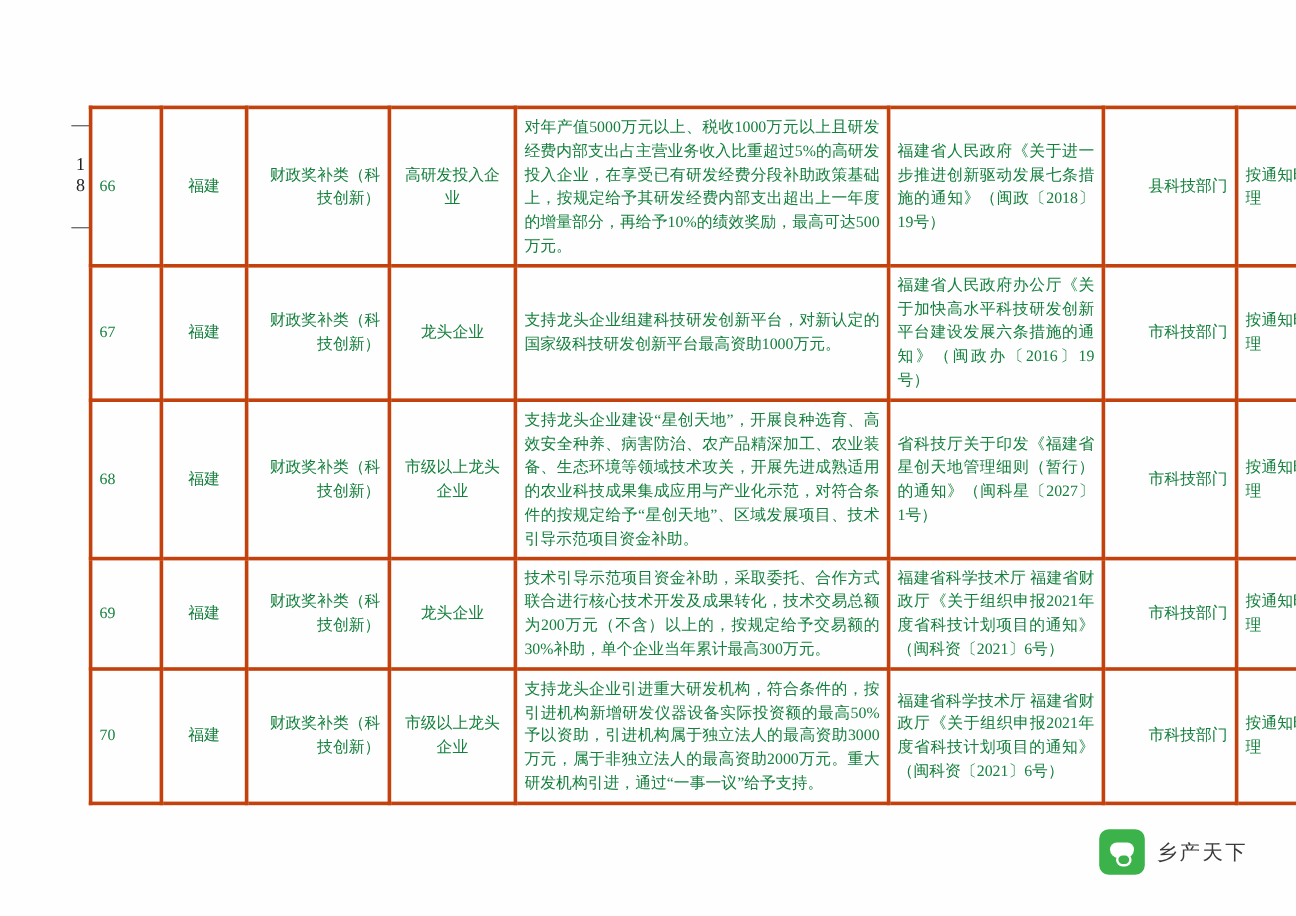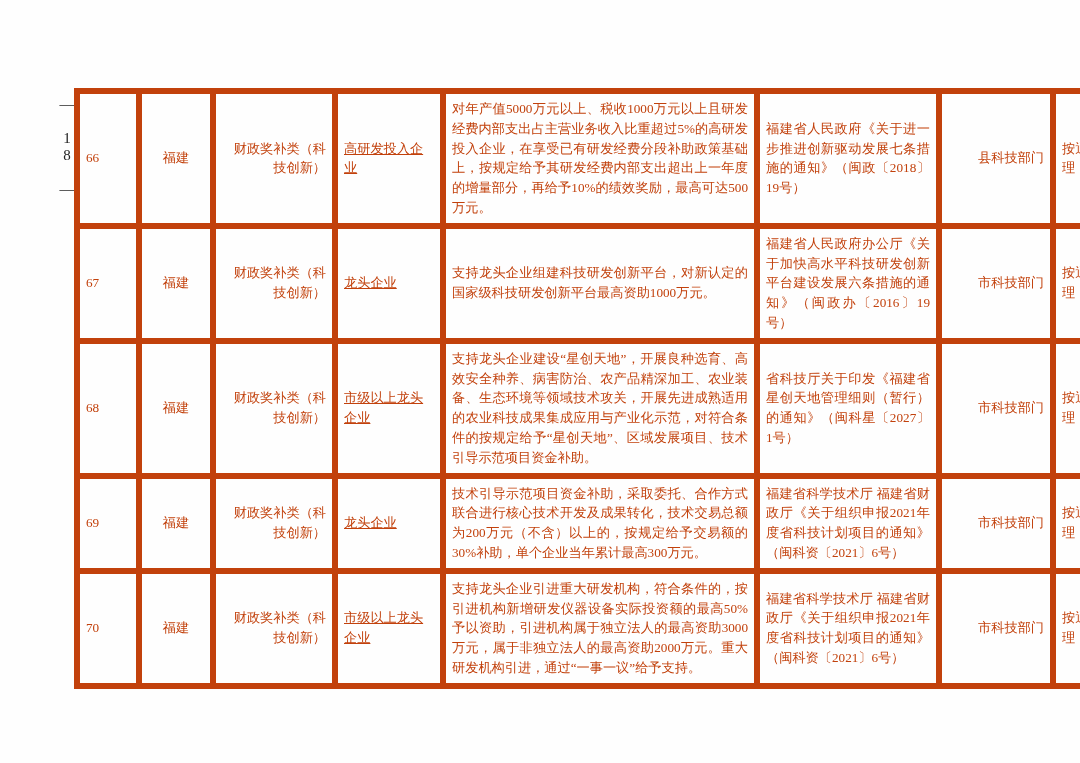--- a/index.html
+++ b/index.html
@@ -41,32 +41,32 @@
     left: 74px;
     top: 88px;
     width: 934px;
   }
   table.doc-table {
     border-collapse: collapse;
     width: 934px;
     table-layout: fixed;
   }
   table.doc-table td {
-    border: 6px solid #c2410c;
+    border: 3px solid #c2410c;
     vertical-align: middle;
     padding: 5px 6px;
     font-size: 13.2px;
     line-height: 1.5;
-    color: #c2410c;
+    color: #15803d;
     font-family: "Liberation Serif", "DejaVu Serif", serif;
   }
   td.c-num { width: 44px; }
   td.c-prov { width: 56px; text-align: center; }
   td.c-type { width: 104px; text-align: right; }
-  td.c-target { width: 90px; text-align: left; text-decoration: underline; }
+  td.c-target { width: 90px; text-align: center; }
   td.c-content { width: 296px; text-align: justify; text-justify: inter-ideograph; vertical-align: middle; }
   td.c-basis { width: 164px; text-align: justify; text-justify: inter-ideograph; vertical-align: middle; }
   td.c-dept { width: 96px; text-align: right; }
   td.c-time { width: 84px; text-align: left; }
 
   
   .footer-badge {
     position: absolute;
     right: 40px;
     bottom: 34px;
@@ -163,14 +163,18 @@
           <td class="c-target">市级以上龙头企业</td>
           <td class="c-content">支持龙头企业引进重大研发机构，符合条件的，按引进机构新增研发仪器设备实际投资额的最高50%予以资助，引进机构属于独立法人的最高资助3000万元，属于非独立法人的最高资助2000万元。重大研发机构引进，通过“一事一议”给予支持。</td>
           <td class="c-basis">福建省科学技术厅 福建省财政厅《关于组织申报2021年度省科技计划项目的通知》（闽科资〔2021〕6号）</td>
           <td class="c-dept">市科技部门</td>
           <td class="c-time">按通知时间办理</td>
         </tr>
       </tbody>
     </table>
   </div>
 
+  <div class="footer-badge">
+    <span class="badge-icon"></span>
+    <span class="badge-text">乡产天下</span>
+  </div>
 
 </div>
 
 </body></html>

